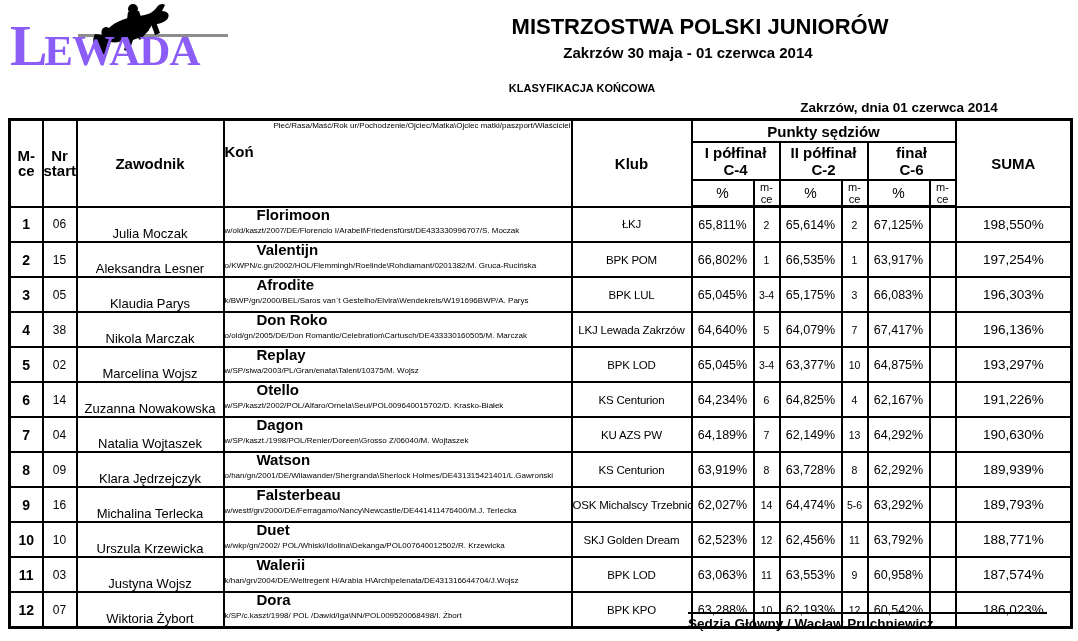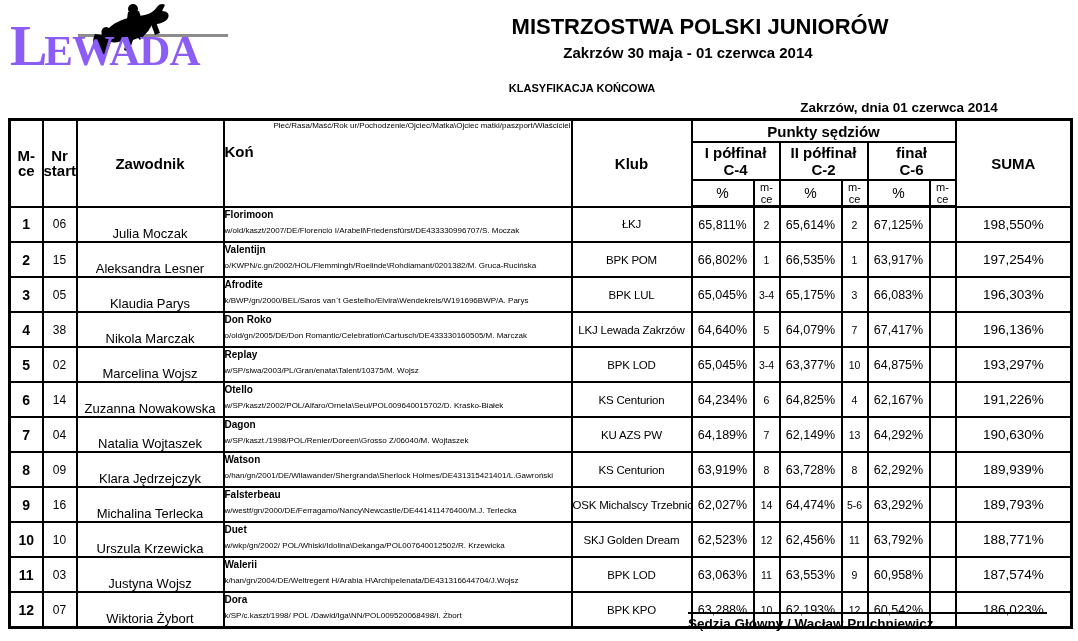--- a/index.html
+++ b/index.html
@@ -33,21 +33,21 @@
   th.kon-h{vertical-align:top;}
   .kon-inner{display:flex;flex-direction:row;justify-content:space-between;height:100%;min-height:76px;}
   .kon-title{font-size:15px;font-weight:bold;padding-top:22px;}
   .kon-sub{font-size:8px;font-weight:normal;padding-bottom:3px;}
 
   tr.datarow td{height:33px;}
   td.c-place{font-size:14px;font-weight:bold;text-align:center;vertical-align:middle;}
   td.c-start{font-size:12px;text-align:center;vertical-align:middle;}
   td.c-comp{font-size:13px;text-align:center;vertical-align:bottom;padding-bottom:5px;}
   td.c-horse{vertical-align:top;padding:1px 3px;}
-  .horse-name{font-size:10px;font-weight:bold;line-height:14px;white-space:nowrap;}
+  .horse-name{font-size:15px;font-weight:bold;line-height:14px;white-space:nowrap;margin-left:32px;}
   .horse-details{font-size:8px;line-height:9px;margin-top:4px;white-space:nowrap;}
   td.c-club{font-size:11.5px;text-align:center;vertical-align:middle;white-space:nowrap;letter-spacing:-0.2px;}
   td.c-pct{font-size:12.5px;text-align:center;vertical-align:middle;}
   td.c-mce{font-size:10.5px;text-align:center;vertical-align:middle;}
   td.c-suma{font-size:13.5px;font-weight:normal;text-align:center;vertical-align:middle;}
 
   
   .sig-line{position:absolute;left:688px;top:612px;width:359px;height:2px;background:#000;}
   .sig-text{position:absolute;left:688px;top:616px;width:359px;text-align:left;font-size:13.5px;font-weight:bold;}
 </style>

